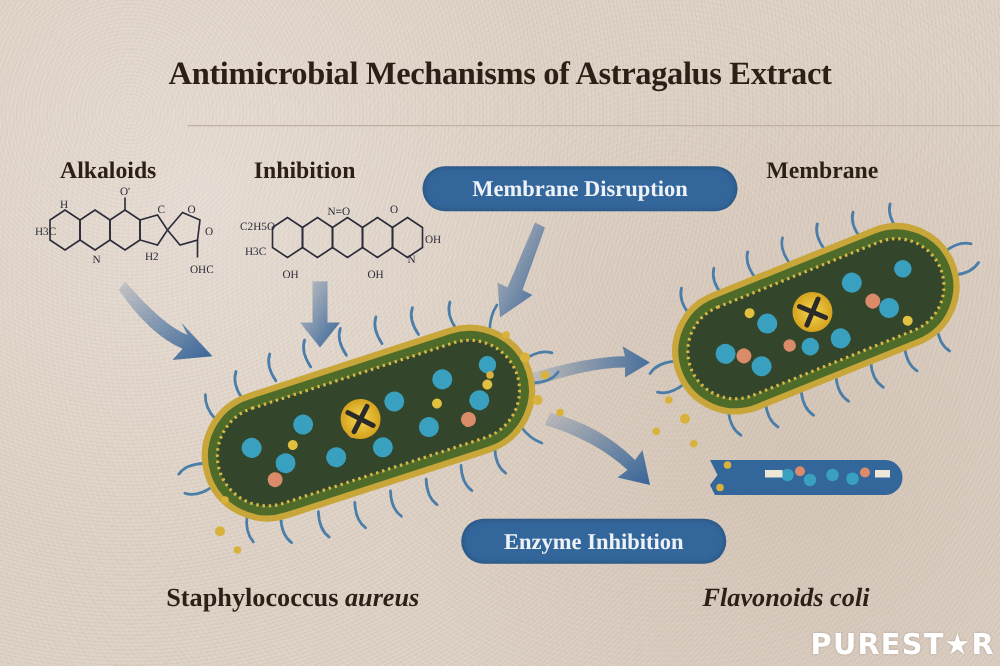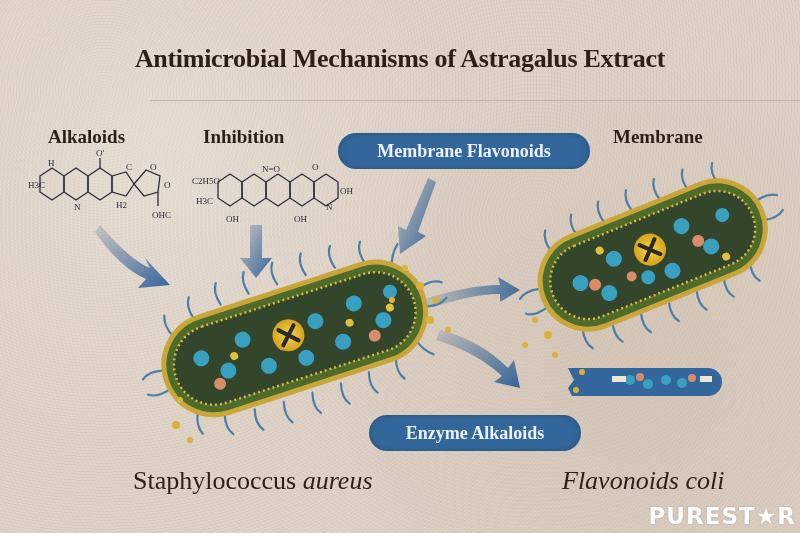--- a/index.html
+++ b/index.html
@@ -10,38 +10,38 @@
       radial-gradient(circle at 80% 70%, rgba(180,160,140,0.25) 0, rgba(180,160,140,0) 45%),
       repeating-radial-gradient(circle at 13% 17%, rgba(150,130,110,0.08) 0 1px, rgba(0,0,0,0) 1px 3px),
       repeating-radial-gradient(circle at 67% 41%, rgba(255,255,255,0.10) 0 1px, rgba(0,0,0,0) 1px 4px);
     font-family:"Liberation Serif","DejaVu Serif",serif;color:#2e2118;}
   .abs{position:absolute;}
   .title{left:0;width:800px;top:44px;text-align:center;font-size:26px;font-weight:bold;letter-spacing:-0.3px;color:#2c1f16;}
   .rule{left:150px;width:650px;top:100px;height:1px;background:#bfb1a3;}
   .label{font-size:19px;font-weight:bold;color:#2c1f16;}
   .pill{background:#33679c;color:#eef2f6;border-radius:22px;font-size:18px;font-weight:bold;
         text-align:center;line-height:36px;height:36px;box-shadow:inset 0 0 6px rgba(0,0,0,0.25);}
-  .species{font-size:26px;font-weight:normal;color:#2c1f16;}
+  .species{font-size:21px;font-weight:bold;color:#2c1f16;}
   .italic{font-style:italic;}
   .watermark{right:4px;bottom:4px;font-family:"DejaVu Sans",sans-serif;font-weight:bold;
      font-size:23px;color:#ffffff;letter-spacing:1px;text-shadow:0 0 2px rgba(0,0,0,0.2);}
   svg{position:absolute;left:0;top:0;}
 </style>
 </head>
 <body>
 
 <div class="abs title">Antimicrobial Mechanisms of Astragalus Extract</div>
 <div class="abs rule"></div>
 
 <div class="abs label" style="left:48px;top:126px;">Alkaloids</div>
 <div class="abs label" style="left:203px;top:126px;">Inhibition</div>
 <div class="abs label" style="left:613px;top:126px;">Membrane</div>
 
-<div class="abs pill" style="left:338px;top:133px;width:252px;">Membrane Flavonoids</div>
-<div class="abs pill" style="left:369px;top:415px;width:212px;">Enzyme Alkaloids</div>
+<div class="abs pill" style="left:338px;top:133px;width:252px;">Membrane Disruption</div>
+<div class="abs pill" style="left:369px;top:415px;width:212px;">Enzyme Inhibition</div>
 
 <div class="abs species" style="left:133px;top:466px;">
   <span>Staphylococcus</span>
   <span class="italic">aureus</span>
 </div>
 <div class="abs species italic" style="left:562px;top:466px;">Flavonoids coli</div>
 
 <div class="abs watermark">PUREST★R</div>
 
 <svg width="800" height="533" viewBox="0 0 800 533">

